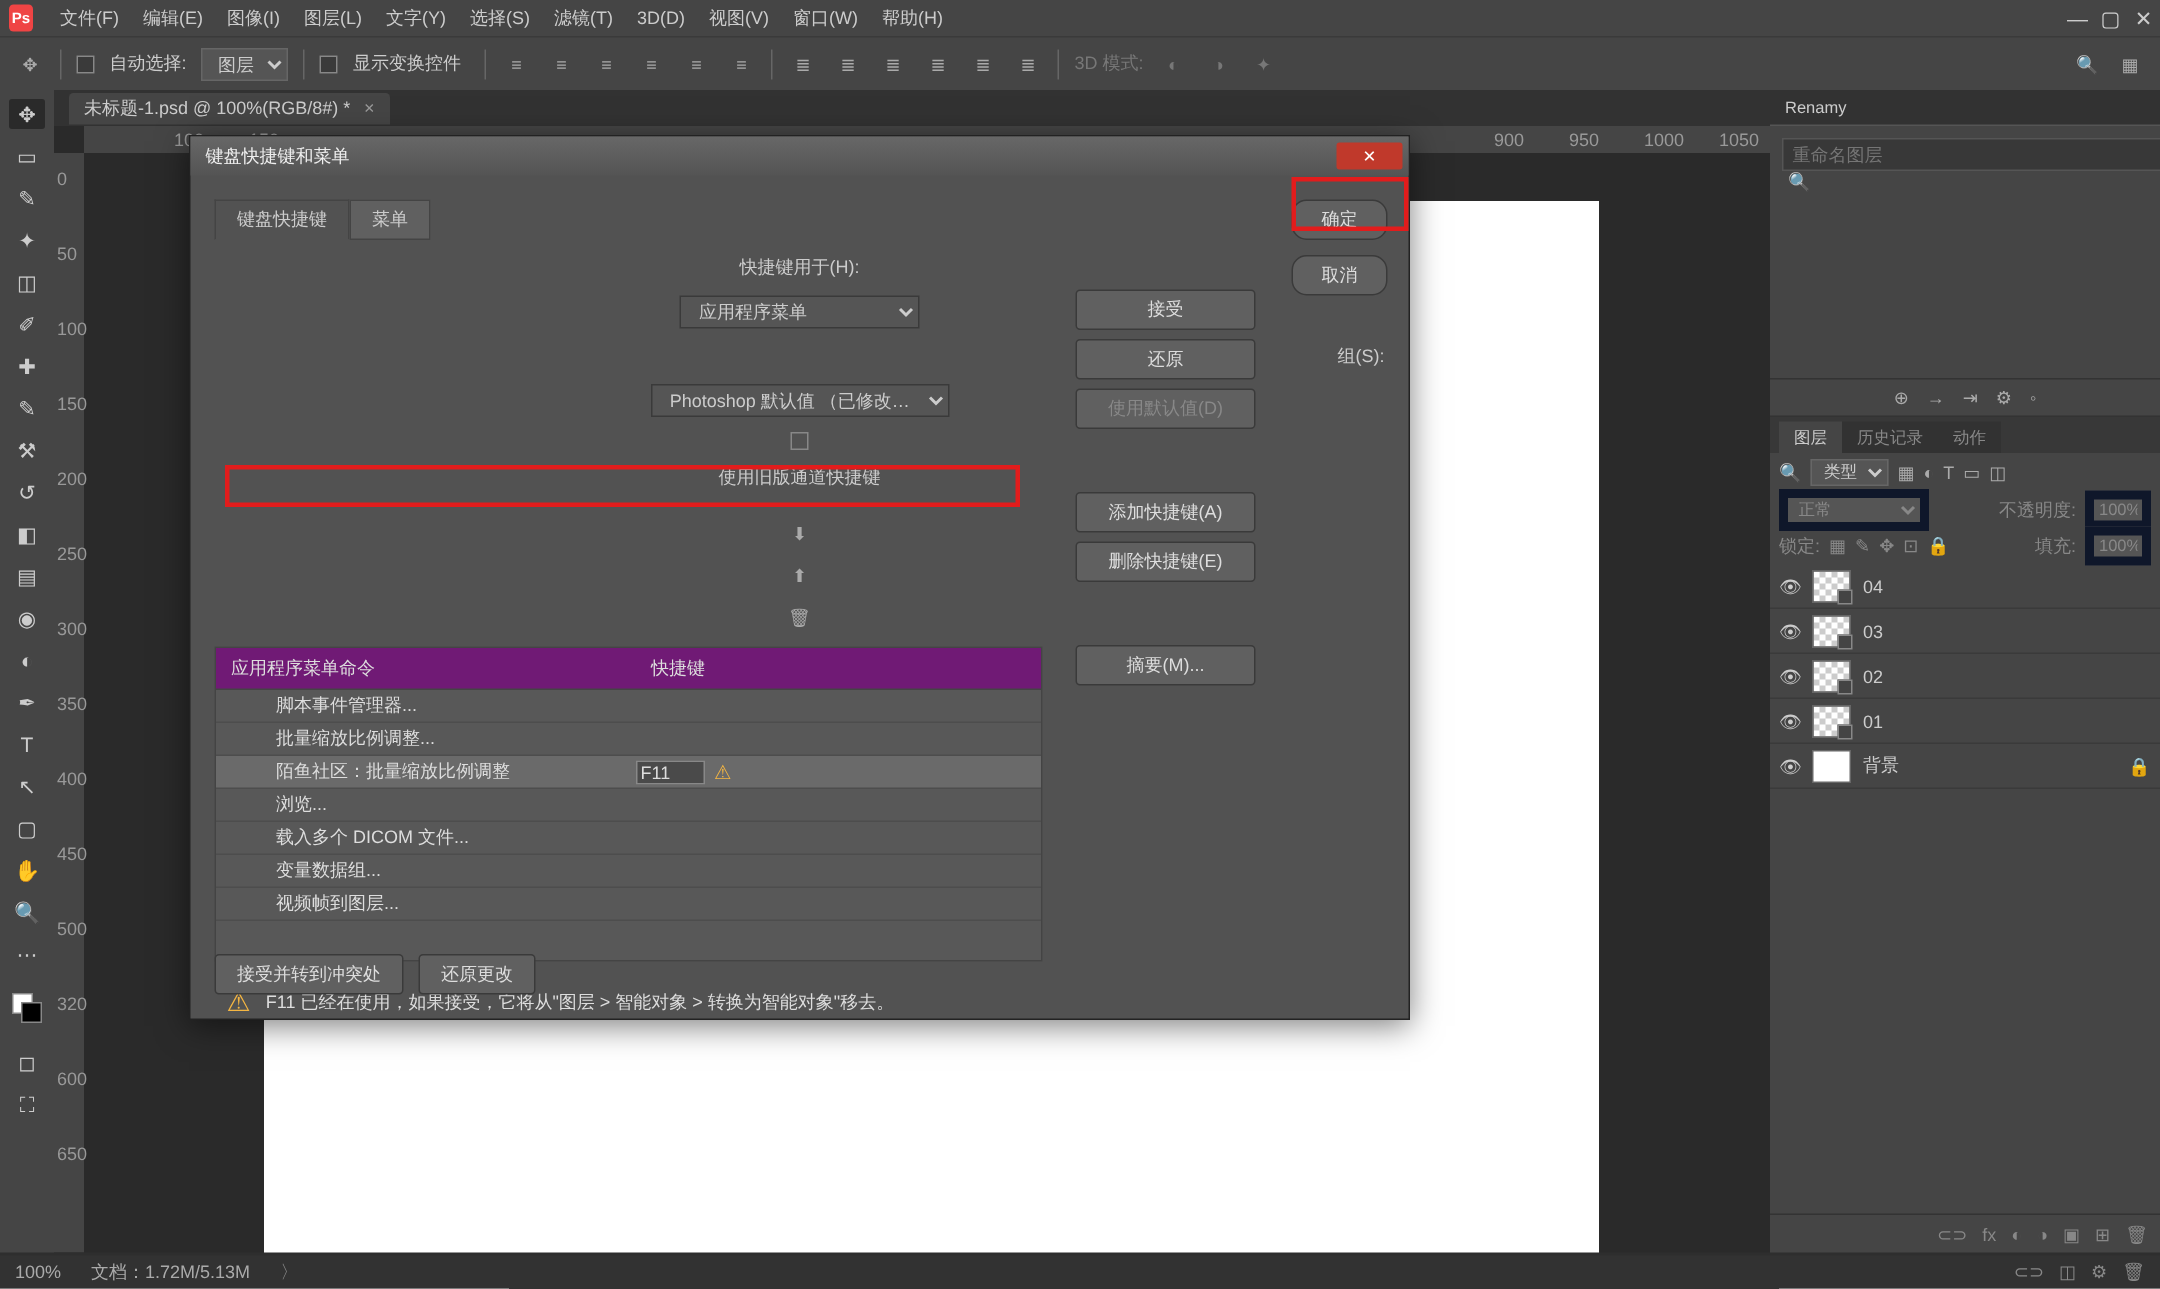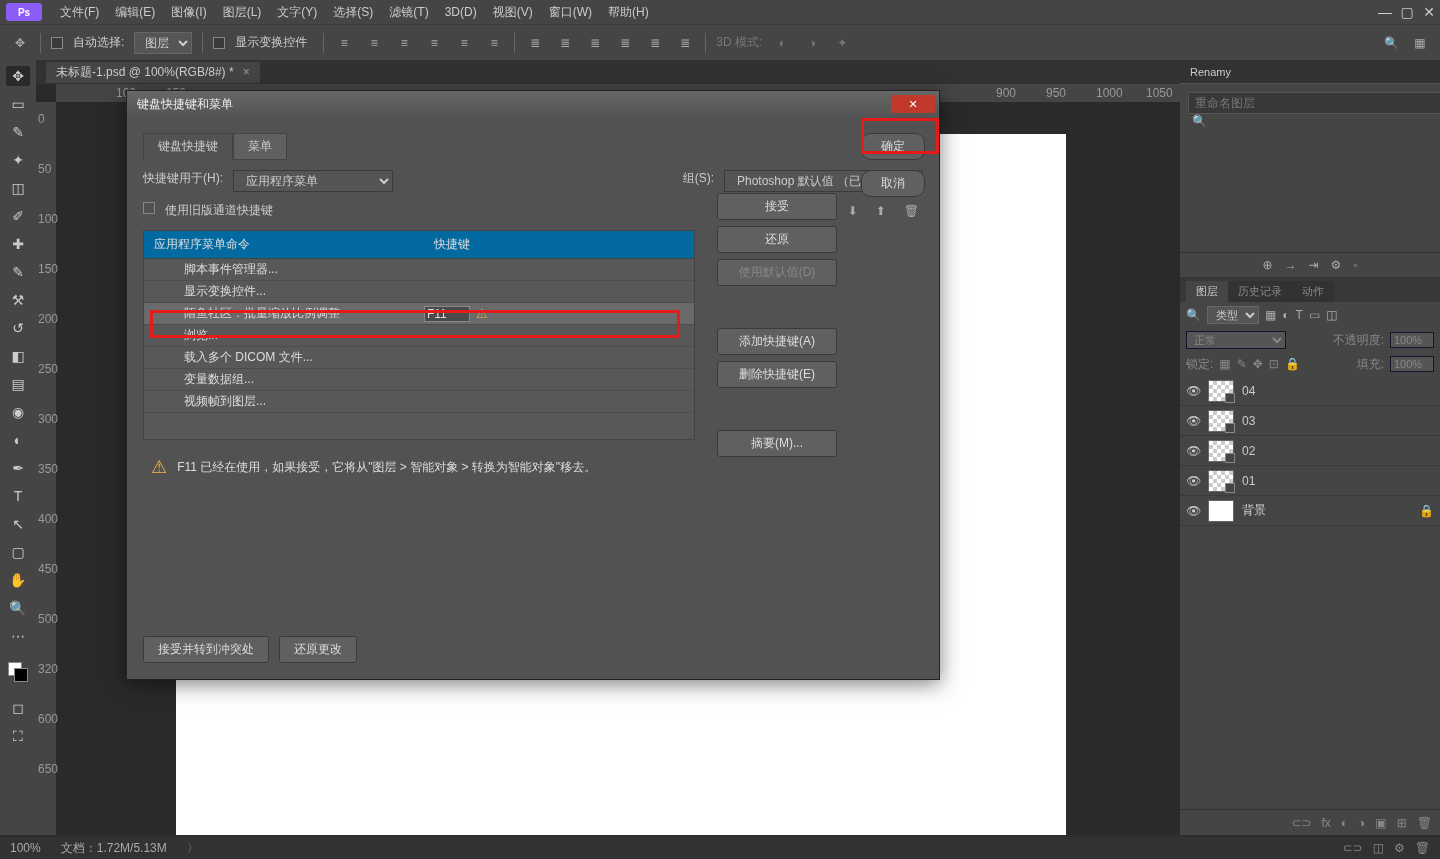--- a/index.html
+++ b/index.html
@@ -1,18 +1,18 @@
 <!DOCTYPE html>
 <html><head>
 <meta charset="utf-8">
 <style>
 * { margin:0; padding:0; box-sizing:border-box; font-family:"Microsoft YaHei",sans-serif; font-size:12px; }
 body { background:#2e2e2e; color:#ccc; width:1440px; height:859px; overflow:hidden; position:relative; }
 .menubar { height:24px; background:#454545; display:flex; align-items:center; padding-left:6px; }
-.menubar .logo { width:36px; height:18px; background:#8b5cf6; border-radius:3px; display:flex; align-items:center; justify-content:center; color:#fff; font-size:10px; font-weight:bold; margin-right:10px; }
+.menubar .logo { width:16px; height:18px; background:#ef4444; border-radius:3px; display:flex; align-items:center; justify-content:center; color:#fff; font-size:10px; font-weight:bold; margin-right:10px; }
 .menubar .mitem { padding:16px 8px; line-height:24px; cursor:pointer; }
 .menubar .winctrl { margin-left:auto; display:flex; }
 .menubar .winctrl div { width:22px; height:22px; display:flex; align-items:center; justify-content:center; font-size:14px; }
 .optbar { height:36px; background:#454545; border-top:1px solid #3a3a3a; display:flex; align-items:center; padding:0 10px; gap:10px; }
 .optbar .sep { width:1px; height:20px; background:#666; }
 .optbar select { background:#555; border:1px solid #666; color:#ccc; padding:2px 6px; }
 .optbar .chk { width:12px; height:12px; border:1px solid #888; background:#3a3a3a; }
 .optbar .iconbtn { width:20px; height:20px; color:#aaa; display:flex; align-items:center; justify-content:center; }
 .optbar .right { margin-left:auto; display:flex; gap:8px; align-items:center;}
 .tabbar { height:24px; background:#323232; padding-left:46px; display:flex; align-items:center; }
@@ -37,45 +37,45 @@
 .renamy-body { padding:8px; }
 .renamy-body input { width:264px; background:#383838; border:1px solid #555; color:#888; padding:3px 6px; }
 .panel-icons { height:26px; display:flex; align-items:center; justify-content:center; gap:12px; border-top:1px solid #333; border-bottom:1px solid #333; margin-top:6px; color:#aaa;}
 .layer-tabs { height:24px; display:flex; align-items:flex-end; padding-left:6px; gap:0; background:#383838;}
 .layer-tabs .lt { padding:3px 10px; background:#323232; color:#888; font-size:11px;}
 .layer-tabs .lt.active { background:#454545; color:#ccc;}
 .layer-filter { height:26px; display:flex; align-items:center; padding:0 6px; gap:6px; }
 .layer-filter select { background:#555; border:1px solid #666; color:#ccc; font-size:11px; padding:1px 4px;}
 .layer-filter .fic { color:#aaa; font-size:12px; }
 .layer-row2 { height:24px; display:flex; align-items:center; padding:0 6px; gap:6px; color:#888; font-size:11px; }
-.layer-row2 select, .layer-row2 input { background:#555; border:1px solid #0f172a; color:#888; font-size:11px; padding:1px 3px;}
+.layer-row2 select, .layer-row2 input { background:#555; border:6px solid #0f172a; color:#888; font-size:11px; padding:1px 3px;}
 .layers-list { flex:1; overflow:auto; }
 .layer-item { height:30px; display:flex; align-items:center; padding:0 6px; gap:8px; border-bottom:1px solid #3a3a3a;}
 .layer-item .eye { width:14px; color:#ccc; }
 .layer-item .thumb { width:26px; height:22px; background:repeating-conic-gradient(#ccc 0 25%,#fff 0 50%) 0 0/8px 8px; border:1px solid #666; position:relative;}
 .layer-item .thumb.solid { background:#fff; }
 .layer-item .thumb .smart { position:absolute; right:-2px; bottom:-2px; width:10px; height:10px; background:#444; border:1px solid #888;}
 .layer-item .locki { margin-left:auto; color:#aaa;}
 .layer-bottom { height:26px; display:flex; align-items:center; justify-content:flex-end; gap:10px; padding:0 8px; color:#888; border-top:1px solid #333;}
 
 
 .dialog { position:absolute; left:126px; top:90px; width:814px; height:590px; background:#525252; border:1px solid #222; box-shadow:0 4px 20px rgba(0,0,0,.5);}
 .dialog .titlebar { height:26px; background:linear-gradient(#676767,#545454); display:flex; align-items:center; padding-left:10px; font-size:12px; color:#eee;}
 .dialog .titlebar .xbtn { margin-left:auto; width:44px; height:18px; background:#c0392b; border-radius:2px; color:#fff; display:flex; align-items:center; justify-content:center; margin-right:4px; font-size:11px;}
 .dialog .body { position:absolute; top:26px; left:0; right:0; bottom:0; padding:16px; }
 .dtabs { display:flex; gap:0; margin-bottom:10px;}
 .dtabs .dt { padding:4px 14px; background:#606060; color:#ccc; font-size:12px; border:1px solid #444;}
 .dtabs .dt.active { background:#525252; border-bottom:1px solid #525252; }
-.drow { display:flex; align-items:flex-start; gap:10px; margin-bottom:10px;}
+.drow { display:flex; align-items:center; gap:10px; margin-bottom:10px;flex-direction:column;}
 .drow select { background:#555; border:1px solid #3a3a3a; color:#ccc; padding:2px 8px; min-width:160px;}
 .drow .lbl2 { margin-left:auto;}
 .drow .ic { color:#aaa; padding:2px 4px;}
 .drow .chk2 { width:12px; height:12px; border:1px solid #888;}
 .table-wrap { border:1px solid #444; background:#585858; height:210px; position:relative; width:552px;}
-.table-head { display:flex; background:#0369a1; border-bottom:1px solid #444;}
+.table-head { display:flex; background:#701a75; border-bottom:1px solid #444;}
 .table-head div { padding:5px 10px; color:#ddd; font-size:12px;}
 .table-head .c1 { width:280px;}
 .table-head .c2 { flex:1;}
 .tbody { overflow-y:auto; height:182px;}
 .trow { display:flex; align-items:center; height:22px; border-bottom:1px solid #4d4d4d; padding-left:40px; color:#ddd; font-size:12px;}
 .trow.sel { background:#6a6a6a;}
 .trow .c1 { width:240px;}
 .trow .shortcut-input { background:#4a4a4a; border:1px solid #888; color:#ddd; padding:0 2px; width:46px;}
 .trow .warn { color:#f5b642; margin-left:6px; font-size:13px;}
 .side-btns { position:absolute; left:590px; top:76px; width:120px; display:flex; flex-direction:column; gap:6px;}
@@ -339,21 +339,21 @@
     <div class="table-wrap">
       <div class="table-head">
         <div class="c1">应用程序菜单命令</div>
         <div class="c2">快捷键</div>
       </div>
       <div class="tbody" id="shortcut-rows">
           <div class="trow">
             <span class="c1">脚本事件管理器...</span>
           </div>
           <div class="trow">
-            <span class="c1">显示变换控件...</span>
+            <span class="c1">批量缩放比例调整...</span>
           </div>
           <div class="trow sel">
             <span class="c1">陌鱼社区：批量缩放比例调整</span>
             <span class="shortcut-input">F11</span>
             <span class="warn">⚠</span>
           </div>
           <div class="trow">
             <span class="c1">浏览...</span>
           </div>
           <div class="trow">

